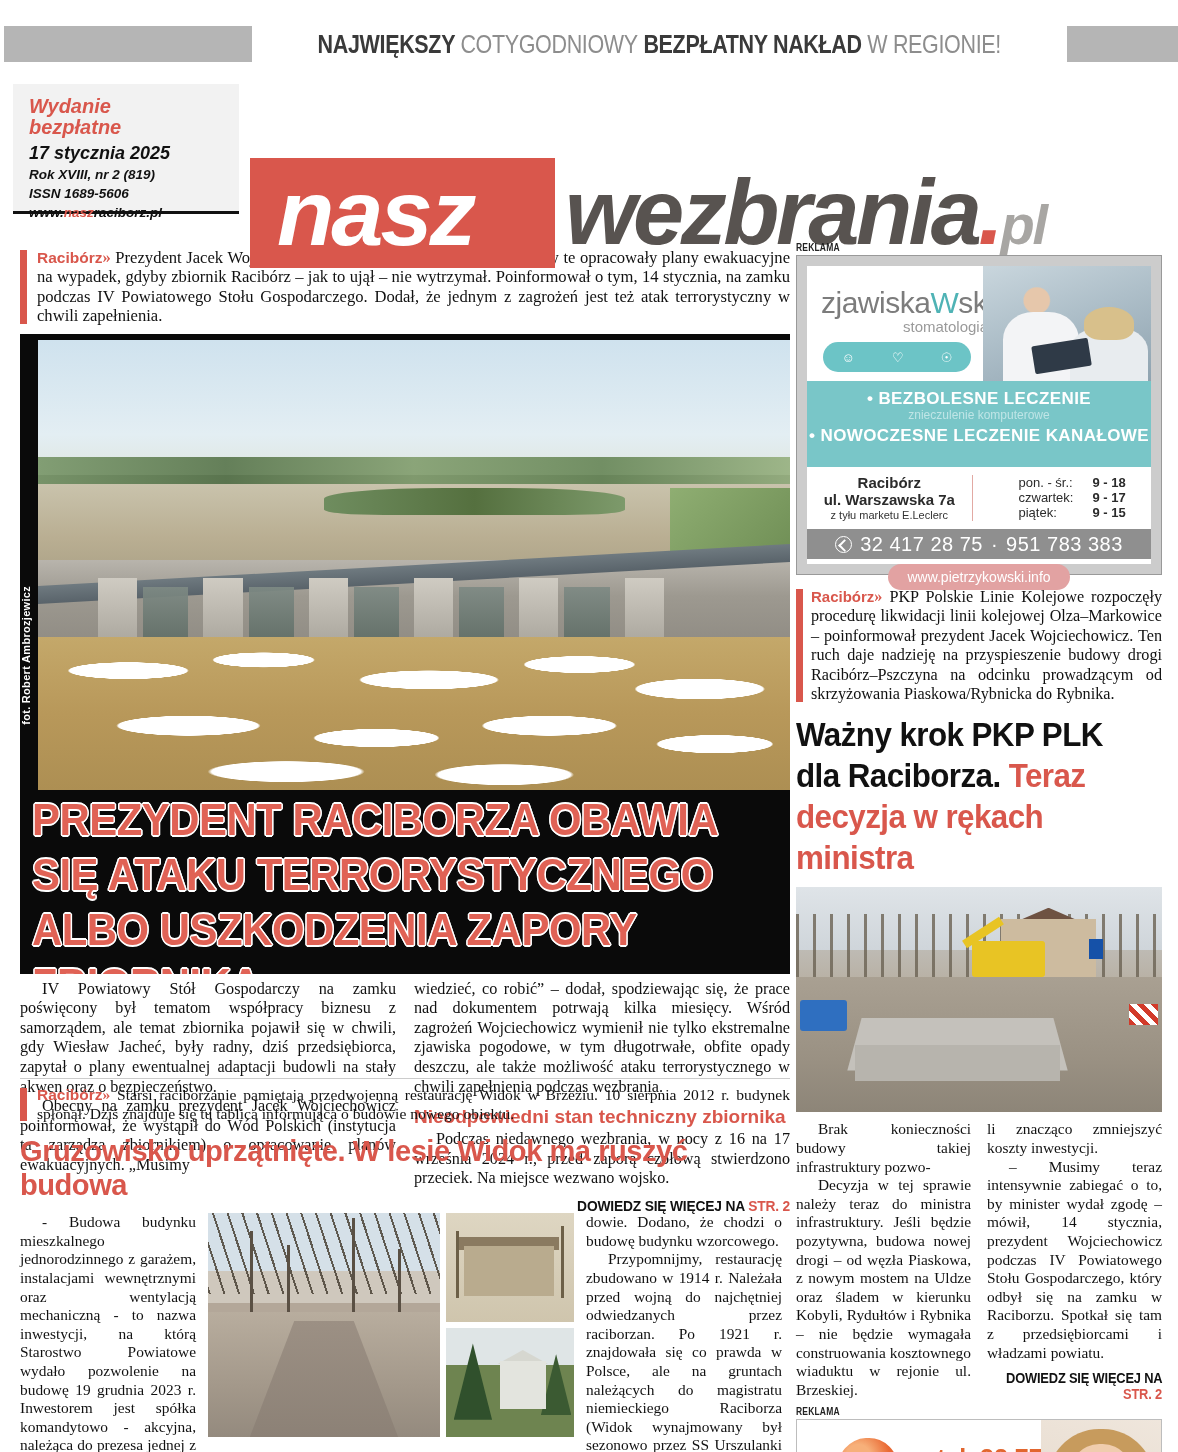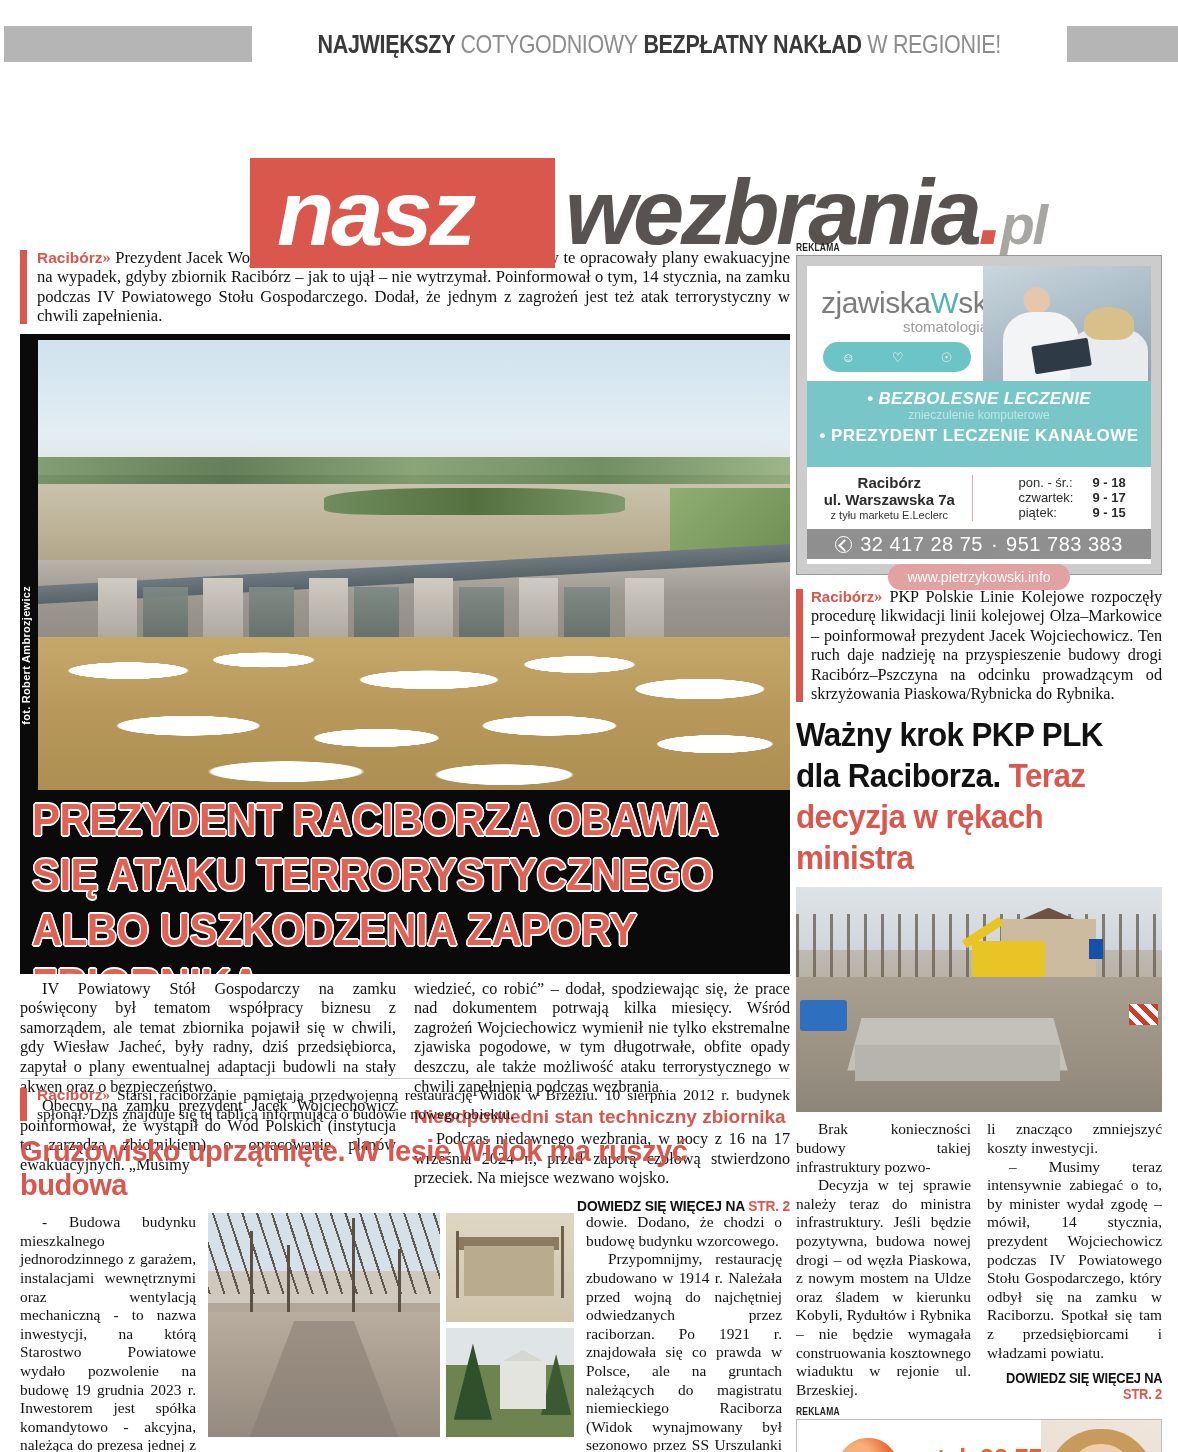--- a/index.html
+++ b/index.html
@@ -218,21 +218,21 @@
   .ad-pz .dp-tab   { position:absolute; left:30%; top:66%; width:34%; height:24%; background:#2f3a47; transform:rotate(-9deg); border-radius:2px;}
 
   .ad-pz .teal {
     position: absolute; left: 0; top: 115px; width: 100%; height: 86px;
     background: #79c6c8; text-align: center; padding-top: 8px;
   }
   .ad-pz .teal .l1, .ad-pz .teal .l2, .ad-pz .teal .l3 {
     font-family: "Liberation Sans", sans-serif; font-weight: 700; color: #fff;
     letter-spacing: 0.4px;
   }
-  .ad-pz .teal .l1 { font-size: 17px; font-style: italic; }
+  .ad-pz .teal .l1 { font-size: 17px; }
   .ad-pz .teal .sub { font-family:"Liberation Sans",sans-serif; font-size:12px; color:#bfe5e6; font-weight:400; margin-top:-1px;}
   .ad-pz .teal .l2 { font-size: 17px; margin-top: 4px; }
   .ad-pz .teal .l3 { font-size: 17px; margin-top: 5px; }
 
   .ad-pz .info {
     position: absolute; left: 0; top: 201px; width: 100%; height: 62px;
     background: #fff; display: flex;
   }
   .ad-pz .info .addr { flex: 1; text-align: center; padding-top: 7px;
     font-family:"Liberation Sans",sans-serif; }
@@ -390,20 +390,30 @@
     <div class="tb-text">
       <span>NAJWIĘKSZY</span>
       <span class="lite">COTYGODNIOWY</span>
       <span>BEZPŁATNY NAKŁAD</span>
       <span class="lite">W REGIONIE!</span>
     </div>
     <div class="grey-fill tb-right"></div>
   </div>
 
   <div class="masthead">
+    <div class="edition-box">
+      <div class="free">
+        <div>Wydanie</div>
+        <div>bezpłatne</div>
+      </div>
+      <div class="date">17 stycznia 2025</div>
+      <div class="meta">Rok XVIII, nr 2 (819)</div>
+      <div class="meta">ISSN 1689-5606</div>
+      <div class="meta"><span>www.</span><span class="red">nasz</span><span>raciborz.pl</span></div>
+    </div>
     <div class="logo-nasz">
       <span>nasz</span>
     </div>
     <div class="logo-raciborz"><span>wezbrania</span><span class="dot">.</span><span class="pl">pl</span></div>
   </div>
 
   <div class="left-col">
     <div class="kicker">
       <span class="place">Racibórz</span><span class="chev">»</span><span> Prezydent Jacek Wojciechowicz zwrócił się do Wód Polskich, aby te opracowały plany ewakuacyjne na wypadek, gdyby zbiornik Racibórz – jak to ujął – nie wytrzymał. Poinformował o tym, 14 stycznia, na zamku podczas IV Powiatowego Stołu Gospodarczego. Dodał, że jednym z zagrożeń jest też atak terrorystyczny w chwili zapełnienia.</span>
     </div>
@@ -474,21 +484,21 @@
         <div class="dentpic">
           <div class="dp-coat1"></div>
           <div class="dp-coat2"></div>
           <div class="dp-hair"></div>
           <div class="dp-tab"></div>
         </div>
 
         <div class="teal">
           <div class="l1">• BEZBOLESNE LECZENIE</div>
           <div class="sub">znieczulenie komputerowe</div>
-          <div class="l2">• PREZYDENT LECZENIE KANAŁOWE</div>
+          <div class="l2">• NOWOCZESNE LECZENIE KANAŁOWE</div>
         </div>
 
         <div class="info">
           <div class="addr">
             <div class="a1">Racibórz</div>
             <div class="a2">ul. Warszawska 7a</div>
             <div class="a3">z tyłu marketu E.Leclerc</div>
           </div>
           <div class="sep"></div>
           <div class="hours">

